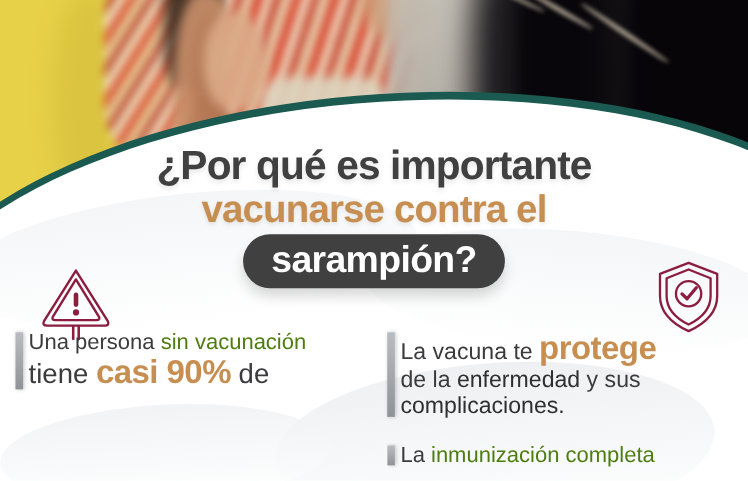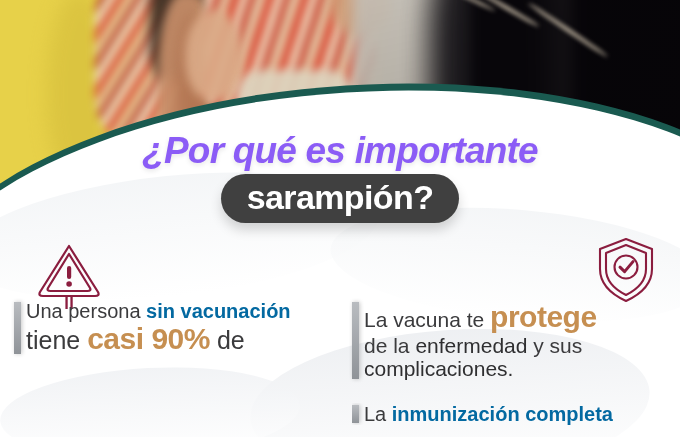--- a/index.html
+++ b/index.html
@@ -132,23 +132,22 @@
     z-index: 6;
   }
   .t-line1, .t-line2 {
     font-weight: 700;
     letter-spacing: -0.8px;
     line-height: 1.0;
     white-space: nowrap;
   }
   .t-line1 {
     font-size: 37px;
-    color: #8b5cf6;
+    color: #404040;
     text-shadow: 0 2px 5px rgba(0,0,0,.10);
-    font-style: italic;
   }
   .t-line2 {
     font-size: 35px;
     color: #c68f51;
     margin-top: 4px;
     text-shadow: 0 2px 5px rgba(0,0,0,.10);
   }
   .t-line3-row {
     margin-top: 5px;
     display: flex;
@@ -216,21 +215,21 @@
     margin: 0;
     color: #3b3b3d;
     line-height: 1.12;
   }
   .ln { display: block; white-space: nowrap; }
   .ln-a { font-size: 20px; font-weight: 400; }
   .ln-b { font-size: 21px; font-weight: 400; }
   .ln-c { font-size: 15px; font-weight: 400; }
   .ln-big { font-size: 25px; font-weight: 400; }
 
-  .gold   { color: #0369a1; font-weight: 700; }
+  .gold   { color: #4d7c0f; font-weight: 400; }
   .gold-xl{ color: #c68f51; font-weight: 700; font-size: 30px; letter-spacing: -0.5px; }
   .dark-b { color: #2f2f31; font-weight: 400; }
 
   .fact-clipped { overflow: hidden; }
 </style>
 </head>
 <body>
 
 <div id="poster">
 
@@ -259,20 +258,21 @@
     <div class="white-curve"></div>
   </div>
 
   <div class="swoosh sw1"></div>
   <div class="swoosh sw3"></div>
   <div class="swoosh sw2"></div>
   <div class="swoosh sw4"></div>
 
   <div class="title-wrap">
     <div class="t-line1">¿Por qué es importante</div>
+    <div class="t-line2">vacunarse contra el</div>
     <div class="t-line3-row">
       <span class="t-pill">sarampión?</span>
     </div>
   </div>
 
   <div class="icon-warning">
     <svg viewBox="0 0 66 70" fill="none" xmlns="http://www.w3.org/2000/svg">
       <path d="M33 6 L62 52 Q64 56 59 56 L7 56 Q2 56 4 52 Z" stroke="#8b1d3f" stroke-width="2.2" stroke-linejoin="round" fill="none"></path>
       <path d="M33 14 L54 48 Q55.5 51 51.5 51 L14.5 51 Q10.5 51 12 48 Z" stroke="#8b1d3f" stroke-width="2.2" stroke-linejoin="round" fill="none"></path>
       <rect x="31" y="26" width="4.2" height="13" rx="2.1" fill="#8b1d3f"></rect>

